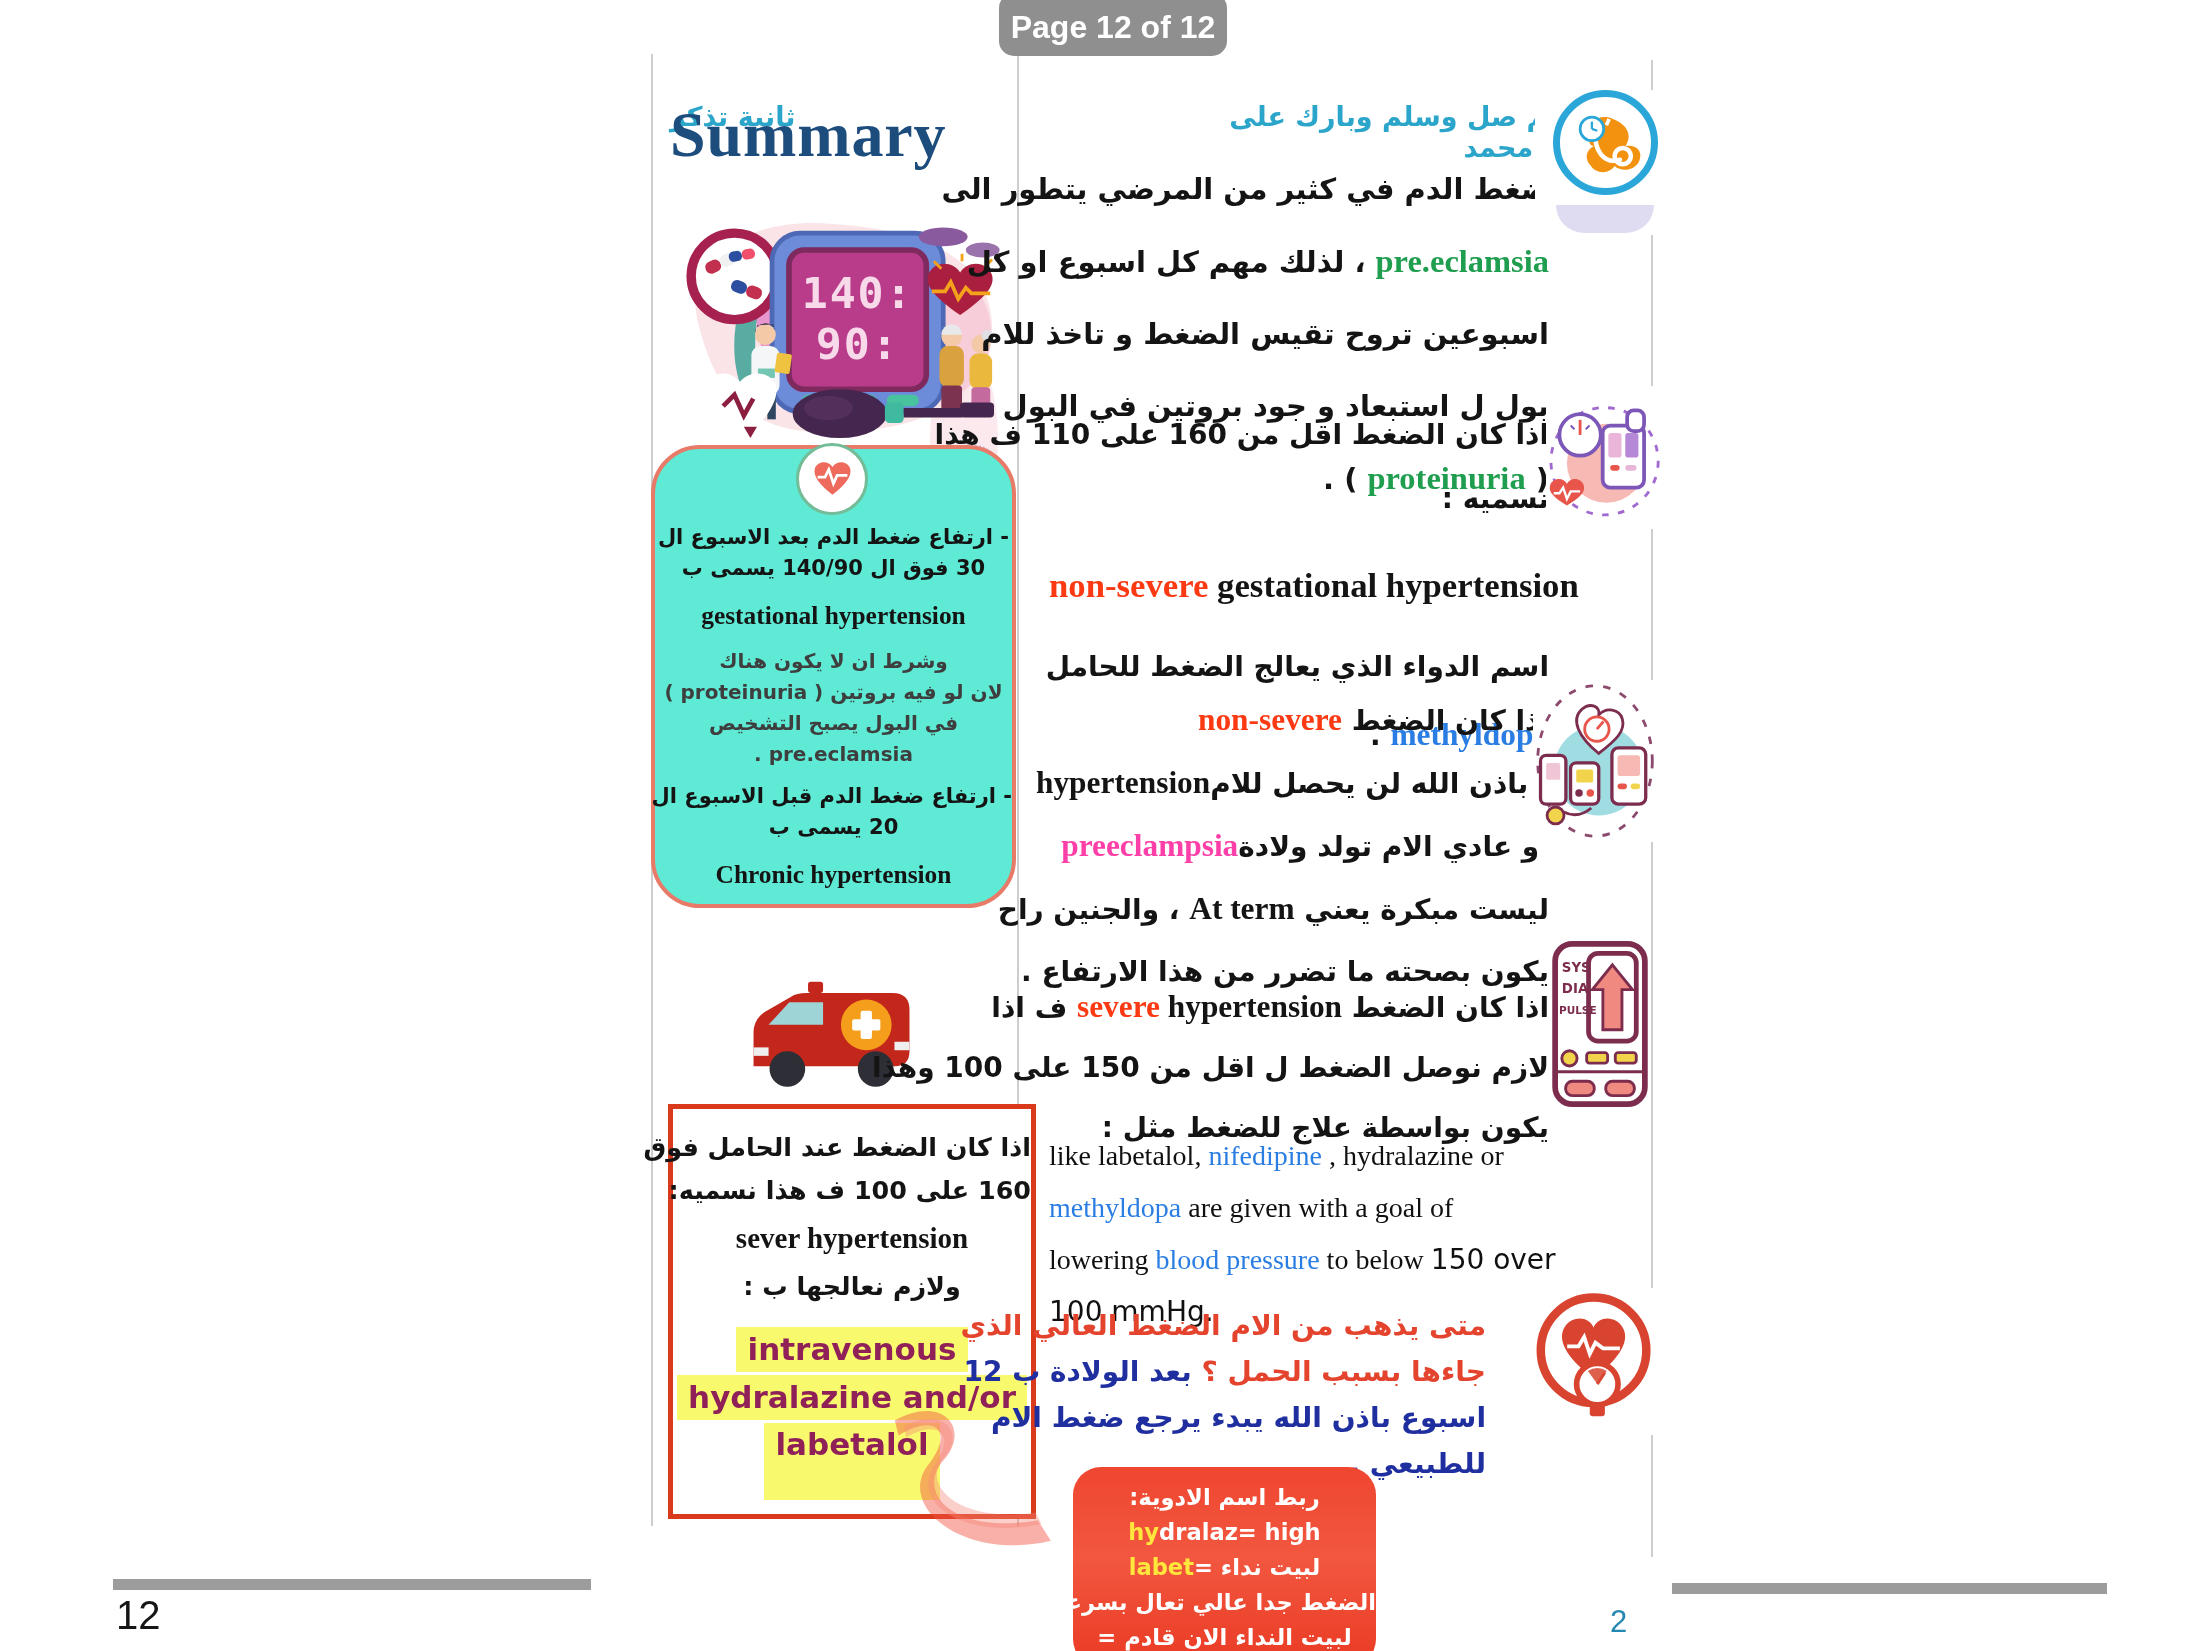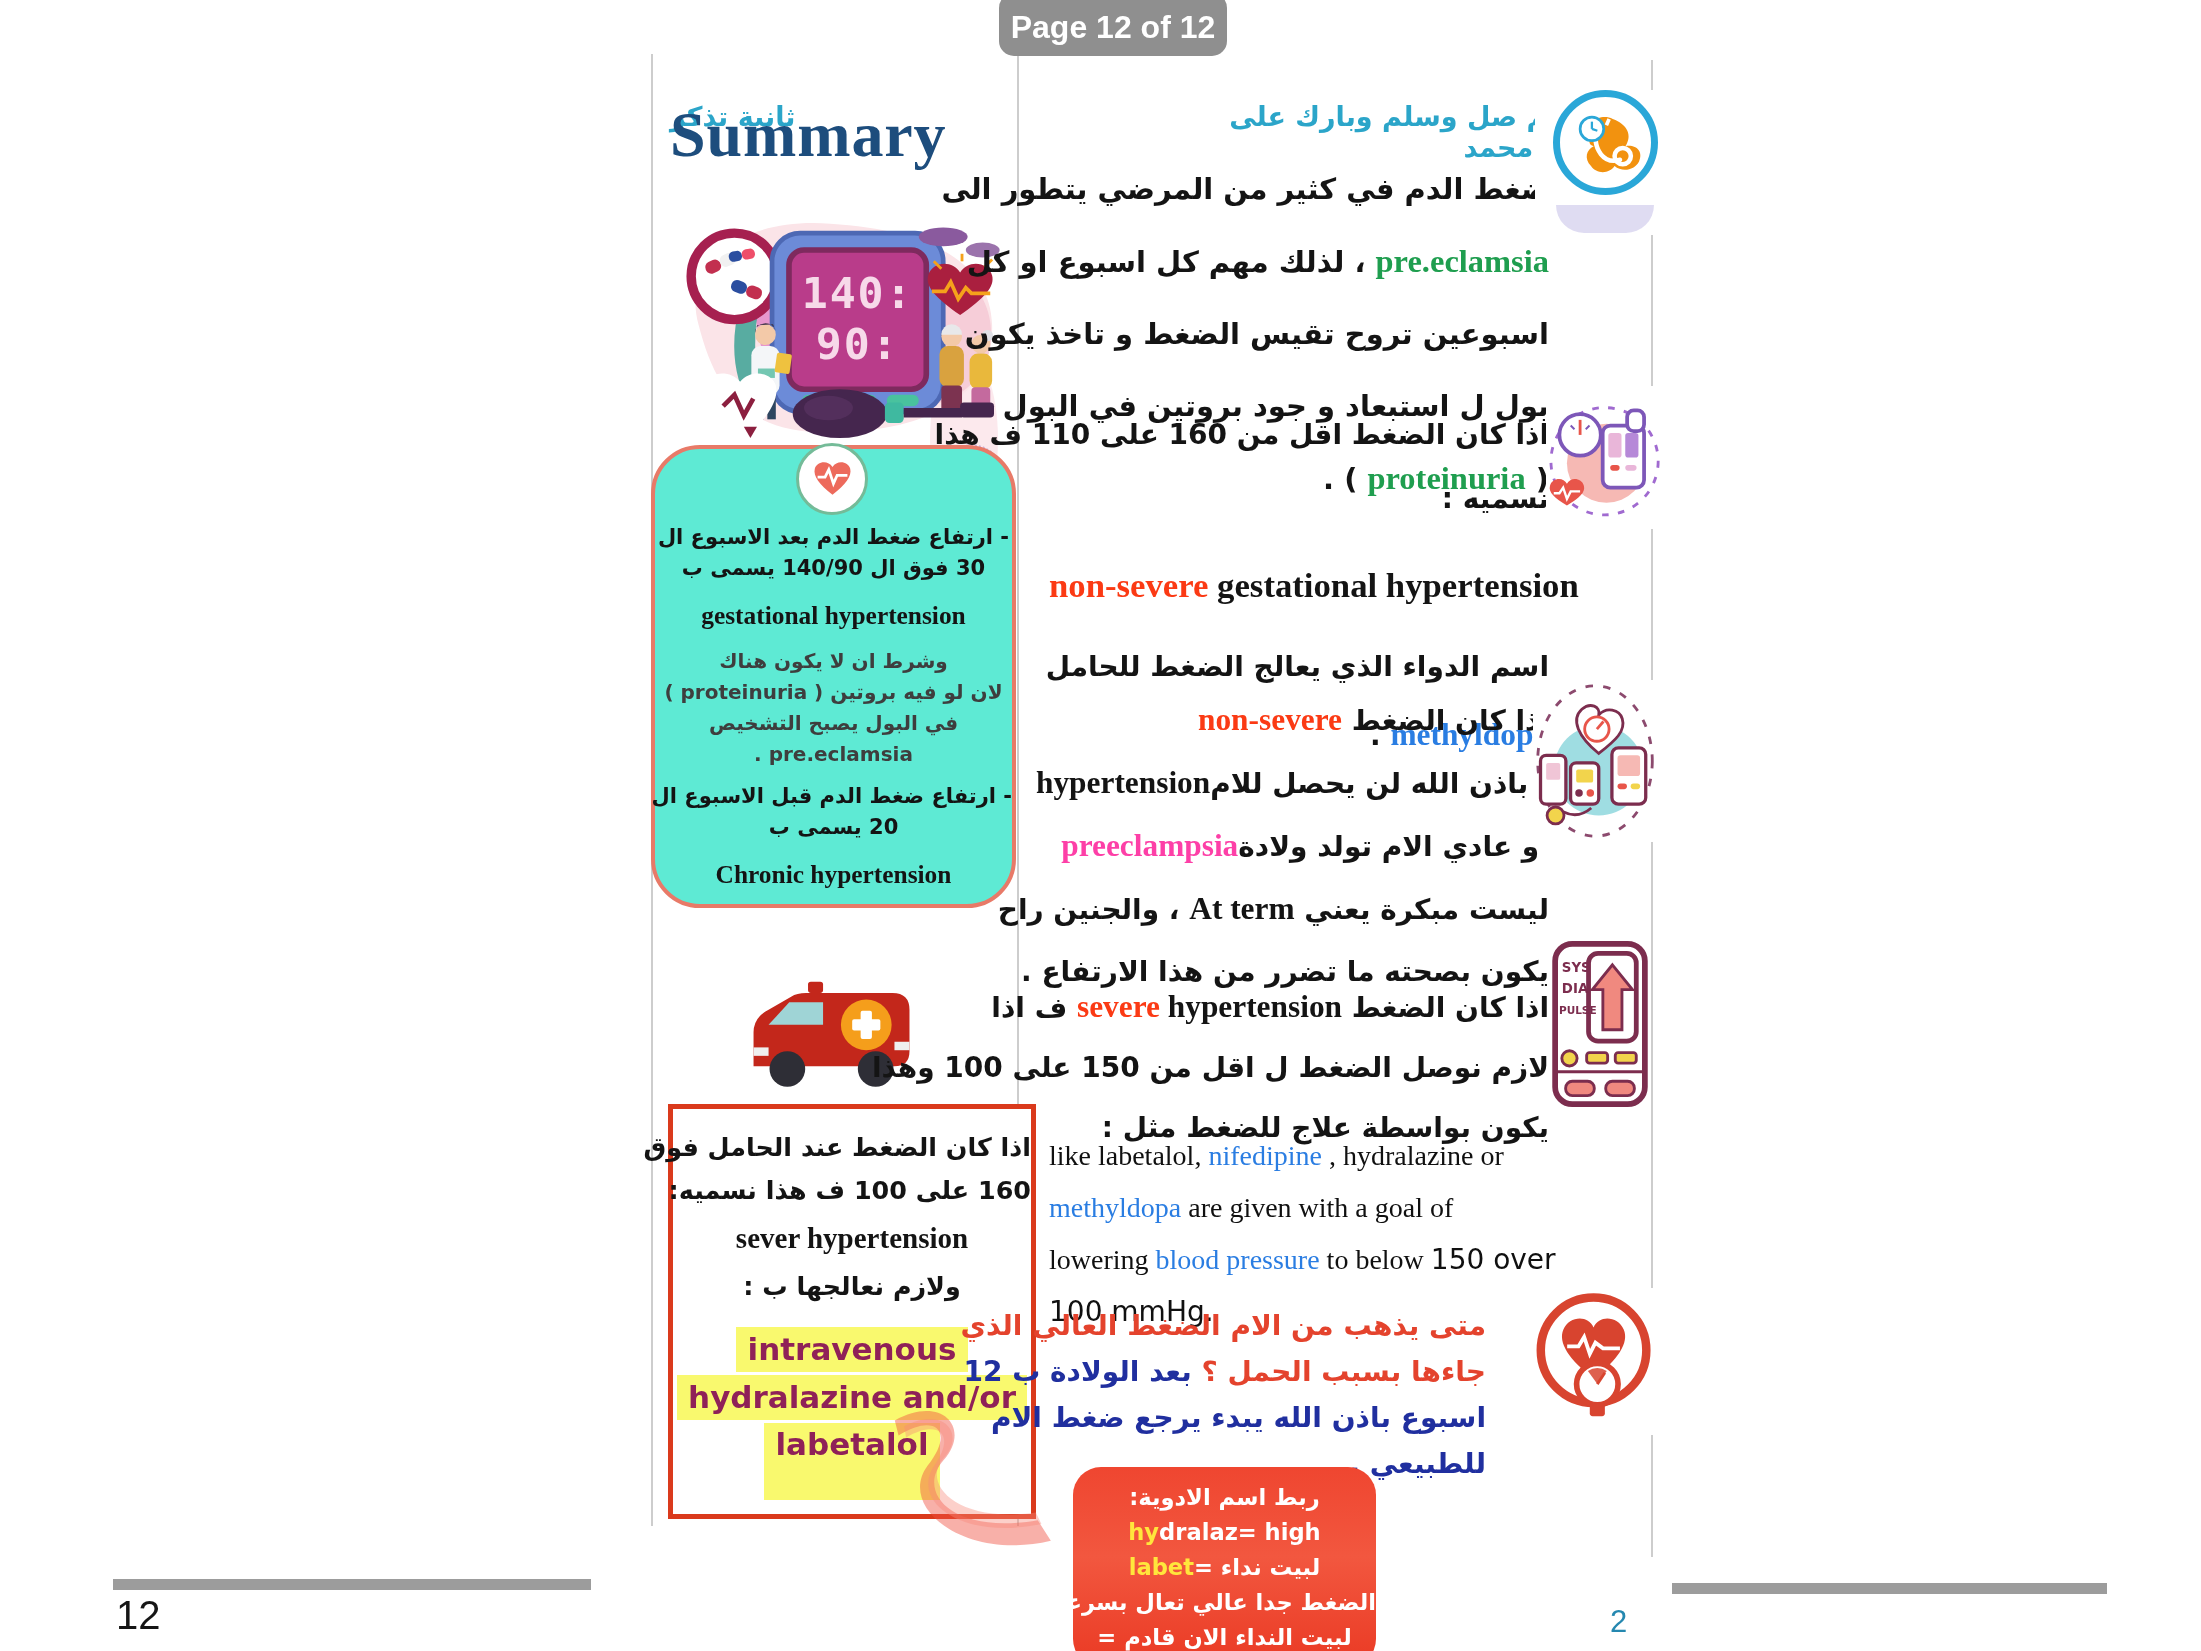--- a/index.html
+++ b/index.html
@@ -245,21 +245,21 @@
 <div class="abs" id="ribbon">
   <svg width="235" height="198" viewBox="0 0 250 210">
     <path d="M20,30 C70,2 102,38 72,72 C42,106 80,152 172,136 L186,158 C94,180 22,122 55,78 C85,40 62,22 24,46 Z" fill="#ef5040" opacity="0.45"></path>
     <path d="M30,36 C72,14 96,44 72,70 C48,96 84,140 170,128 L176,140 C92,158 36,116 62,78 C86,44 66,28 32,48 Z" fill="#f78a7a" opacity="0.4"></path>
   </svg>
 </div>
 
 <div class="rc" id="b1">
     <div class="tl" dir="rtl"><span>ضغط الدم في كثير من المرضي يتطور الى</span></div>
     <div class="tl" dir="rtl"><span class="c-green f-serif">pre.eclamsia</span><span> ، لذلك مهم كل اسبوع او كل</span></div>
-    <div class="tl" dir="rtl"><span>اسبوعين تروح تقيس الضغط و تاخذ يكون</span></div>
+    <div class="tl" dir="rtl"><span>اسبوعين تروح تقيس الضغط و تاخذ للام</span></div>
     <div class="tl" dir="rtl"><span>بول ل استبعاد و جود بروتين في البول</span></div>
     <div class="tl" dir="ltr"><span>. ( </span><span class="c-green f-serif">proteinuria</span><span> )</span></div>
   </div>
 <div class="rc" id="b2a">
     <div class="tl" dir="rtl"><span>اذا كان الضغط اقل من 160 على 110 ف هذا</span></div>
     <div class="tl" dir="rtl"><span>نسميه :</span></div>
   </div>
 <div class="rc" id="b2b">
     <div class="tl" dir="ltr"><span class="c-red f-serif">non-severe</span><span class="f-serif"> gestational hypertension</span></div>
   </div>

